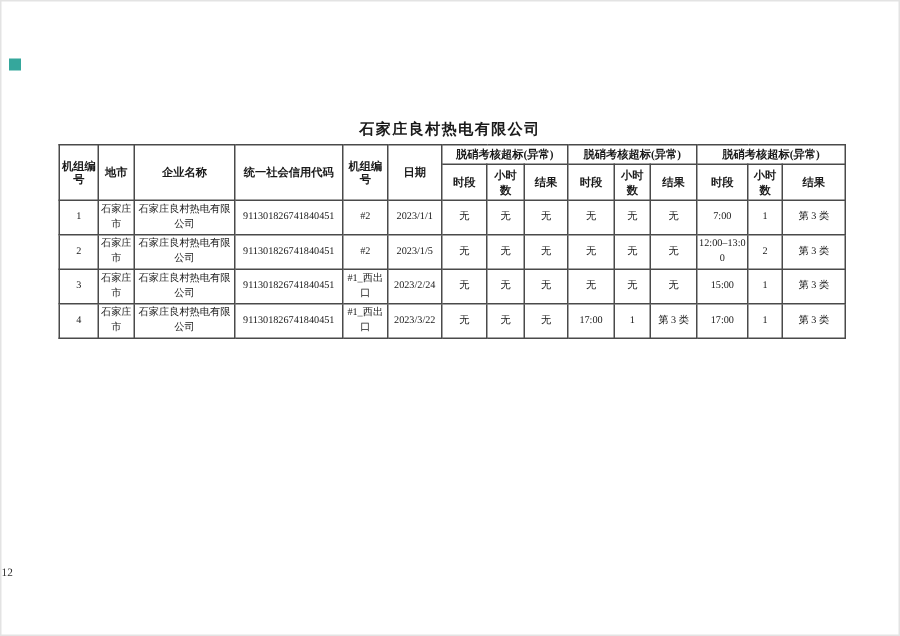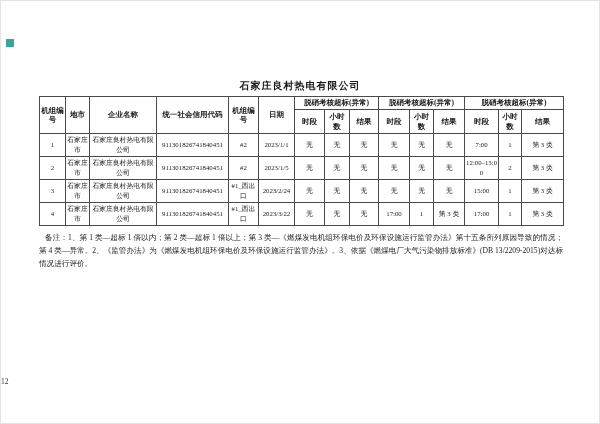--- a/index.html
+++ b/index.html
@@ -171,17 +171,16 @@
         <td>17:00</td>
         <td>1</td>
         <td>第 3 类</td>
         <td>17:00</td>
         <td>1</td>
         <td>第 3 类</td>
       </tr>
     </tbody>
   </table>
 
-  <p class="note">备注：1、第 1 类—超标 1 倍以内；第 2 类—超标 1 倍以上；第 3 类—《燃煤发电机组环保电价及环保设施运行监管办法》第十五条所列原因导致的情况；第 4 类—异常。2、《监管办法》为《燃煤发电机组环保电价及环保设施运行监管办法》。3、依据《燃煤电厂大气污染物排放标准》(DB 13/2209-2015)对达标情况进行评价。</p>
 
   <div class="page-number">12</div>
 
 </div>
 
 </body></html>

